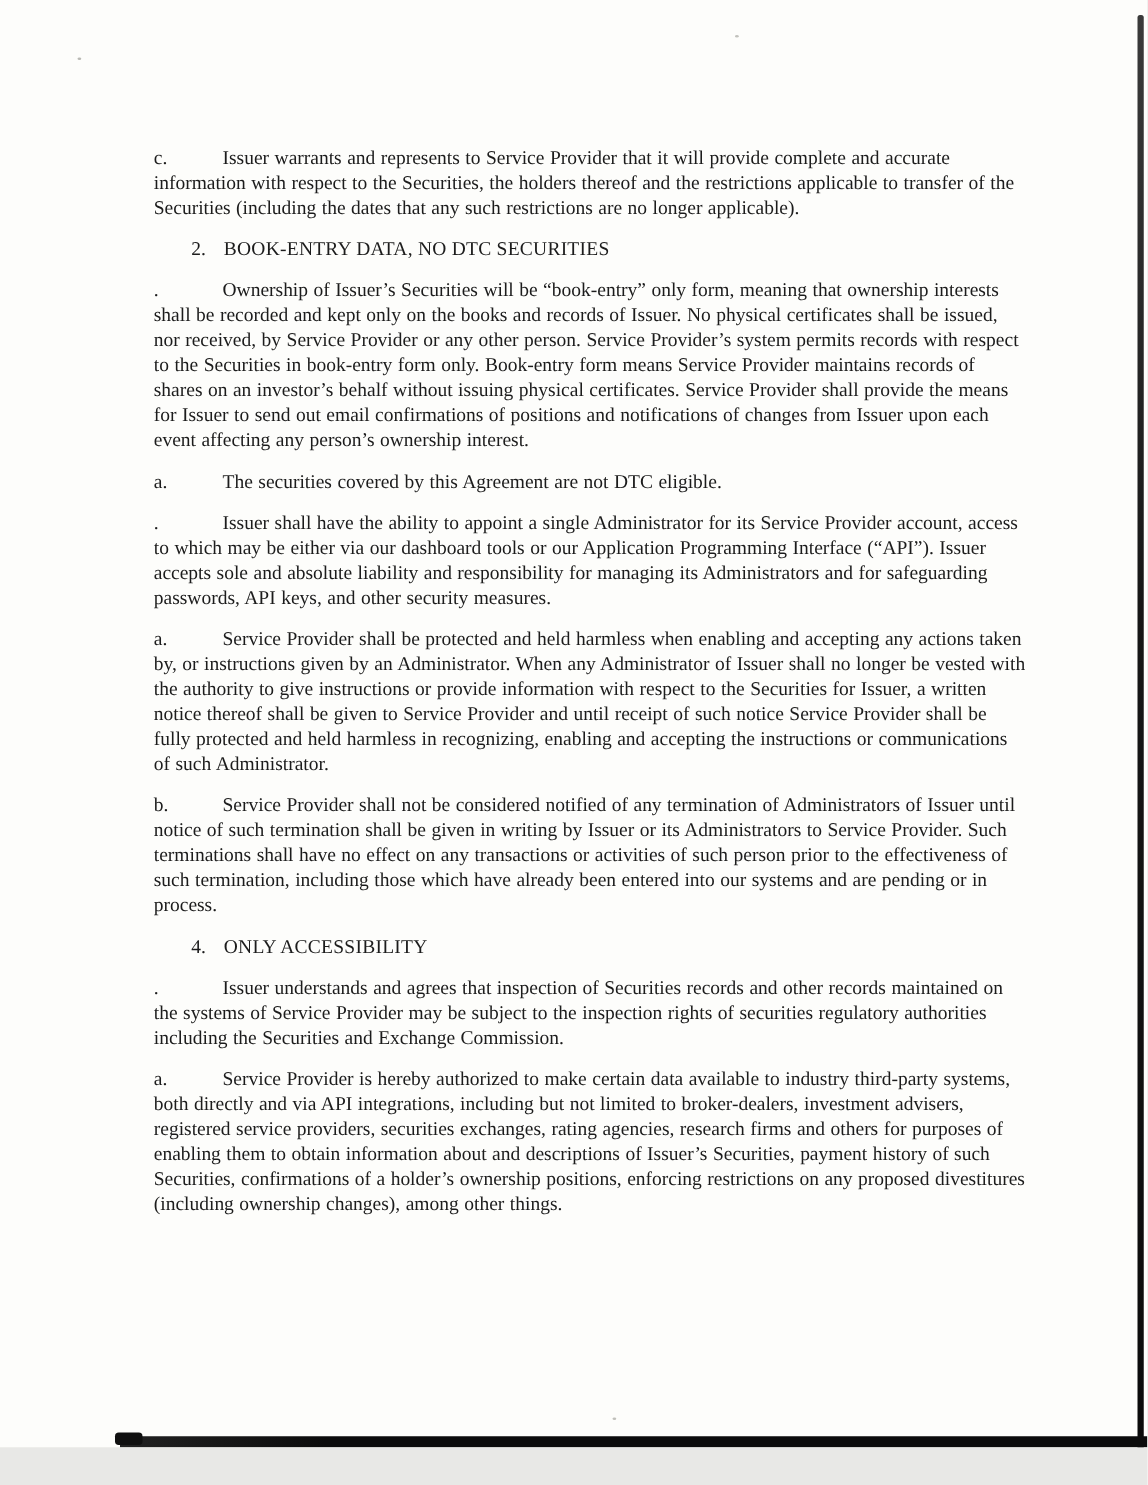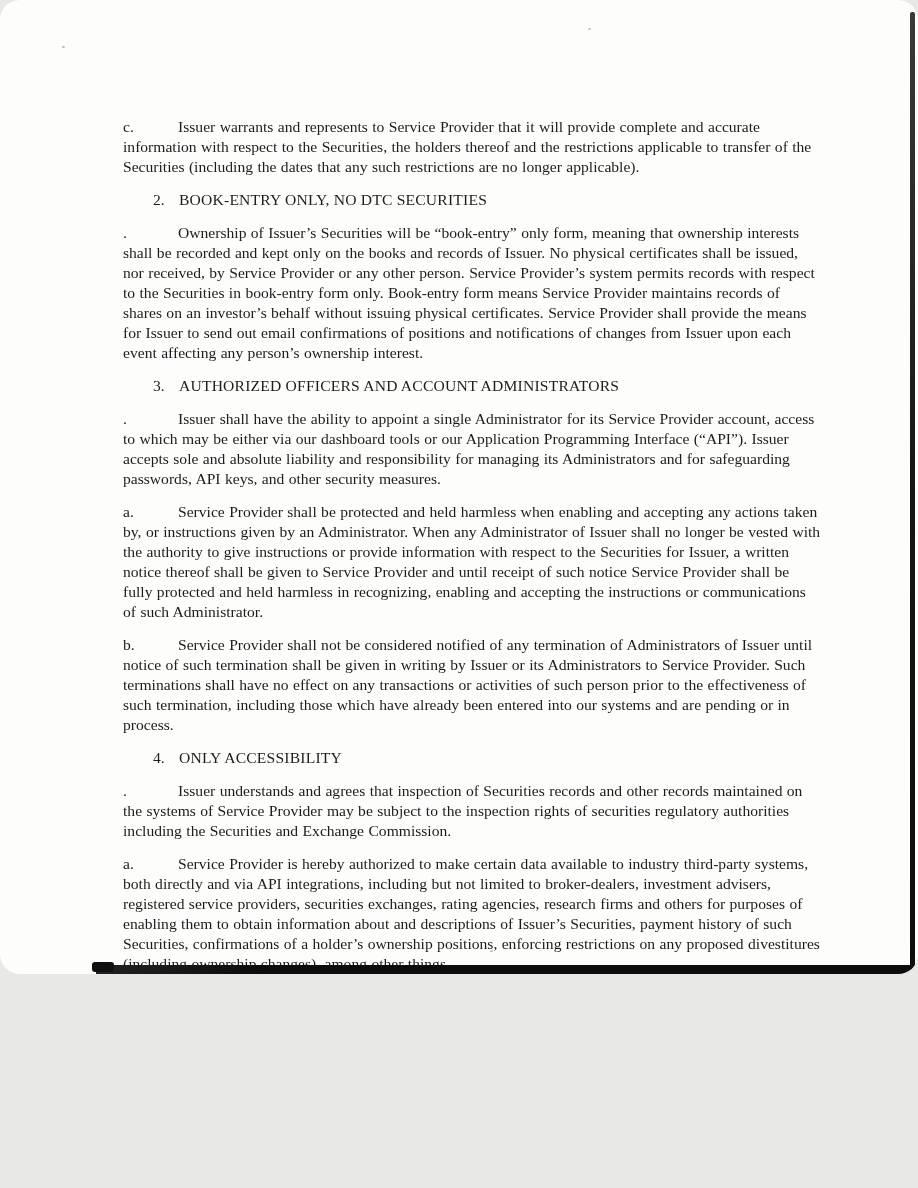--- a/index.html
+++ b/index.html
@@ -3,27 +3,26 @@
 <meta charset="utf-8">
 <style>
   html, body {
     margin: 0;
     padding: 0;
     background: #e8e8e6;
   }
   .page {
     position: relative;
     width: 918px;
-    height: 974px;
+    height: 1158px;
     margin: 0 auto;
     background: #fdfdfb;
     overflow: hidden;
     font-family: "Liberation Serif", "DejaVu Serif", serif;
     color: #1c1c1c;
-    border-radius: 20px;
   }
   .content {
     position: absolute;
     top: 117px;
     left: 123px;
     width: 700px;
   }
   .para {
     font-size: 15.6px;
     line-height: 20px;
@@ -102,23 +101,23 @@
     background: #c0c0bb;
     border-radius: 50%;
   }
 </style>
 </head>
 <body>
 
 <div class="page">
   <div class="content" id="doc-content">
       <div class="para"><span class="plabel">c.</span><span>Issuer warrants and represents to Service Provider that it will provide complete and accurate information with respect to the Securities, the holders thereof and the restrictions applicable to transfer of the Securities (including the dates that any such restrictions are no longer applicable).</span></div>
-      <div class="heading"><span class="hnum">2.</span><span class="htext">BOOK-ENTRY ONLY, NO DTC SECURITIES</span></div>
+      <div class="heading"><span class="hnum">2.</span><span class="htext">BOOK-ENTRY DATA, NO DTC SECURITIES</span></div>
       <div class="para"><span class="plabel">.</span><span>Ownership of Issuer’s Securities will be “book-entry” only form, meaning that ownership interests shall be recorded and kept only on the books and records of Issuer. No physical certificates shall be issued, nor received, by Service Provider or any other person. Service Provider’s system permits records with respect to the Securities in book-entry form only. Book-entry form means Service Provider maintains records of shares on an investor’s behalf without issuing physical certificates. Service Provider shall provide the means for Issuer to send out email confirmations of positions and notifications of changes from Issuer upon each event affecting any person’s ownership interest.</span></div>
-      <div class="heading"><span class="hnum">3.</span><span class="htext">AUTHORIZED OFFICERS AND ACCOUNT ADMINISTRATORS</span></div>
+      <div class="para"><span class="plabel">a.</span><span>The securities covered by this Agreement are not DTC eligible.</span></div>
       <div class="para"><span class="plabel">.</span><span>Issuer shall have the ability to appoint a single Administrator for its Service Provider account, access to which may be either via our dashboard tools or our Application Programming Interface (“API”). Issuer accepts sole and absolute liability and responsibility for managing its Administrators and for safeguarding passwords, API keys, and other security measures.</span></div>
       <div class="para"><span class="plabel">a.</span><span>Service Provider shall be protected and held harmless when enabling and accepting any actions taken by, or instructions given by an Administrator. When any Administrator of Issuer shall no longer be vested with the authority to give instructions or provide information with respect to the Securities for Issuer, a written notice thereof shall be given to Service Provider and until receipt of such notice Service Provider shall be fully protected and held harmless in recognizing, enabling and accepting the instructions or communications of such Administrator.</span></div>
       <div class="para"><span class="plabel">b.</span><span>Service Provider shall not be considered notified of any termination of Administrators of Issuer until notice of such termination shall be given in writing by Issuer or its Administrators to Service Provider. Such terminations shall have no effect on any transactions or activities of such person prior to the effectiveness of such termination, including those which have already been entered into our systems and are pending or in process.</span></div>
       <div class="heading"><span class="hnum">4.</span><span class="htext">ONLY ACCESSIBILITY</span></div>
       <div class="para"><span class="plabel">.</span><span>Issuer understands and agrees that inspection of Securities records and other records maintained on the systems of Service Provider may be subject to the inspection rights of securities regulatory authorities including the Securities and Exchange Commission.</span></div>
       <div class="para"><span class="plabel">a.</span><span>Service Provider is hereby authorized to make certain data available to industry third-party systems, both directly and via API integrations, including but not limited to broker-dealers, investment advisers, registered service providers, securities exchanges, rating agencies, research firms and others for purposes of enabling them to obtain information about and descriptions of Issuer’s Securities, payment history of such Securities, confirmations of a holder’s ownership positions, enforcing restrictions on any proposed divestitures (including ownership changes), among other things.</span></div>
     </div>
 
   <div class="scan-edge-right"></div>
   <div class="scan-edge-bottom"></div>

